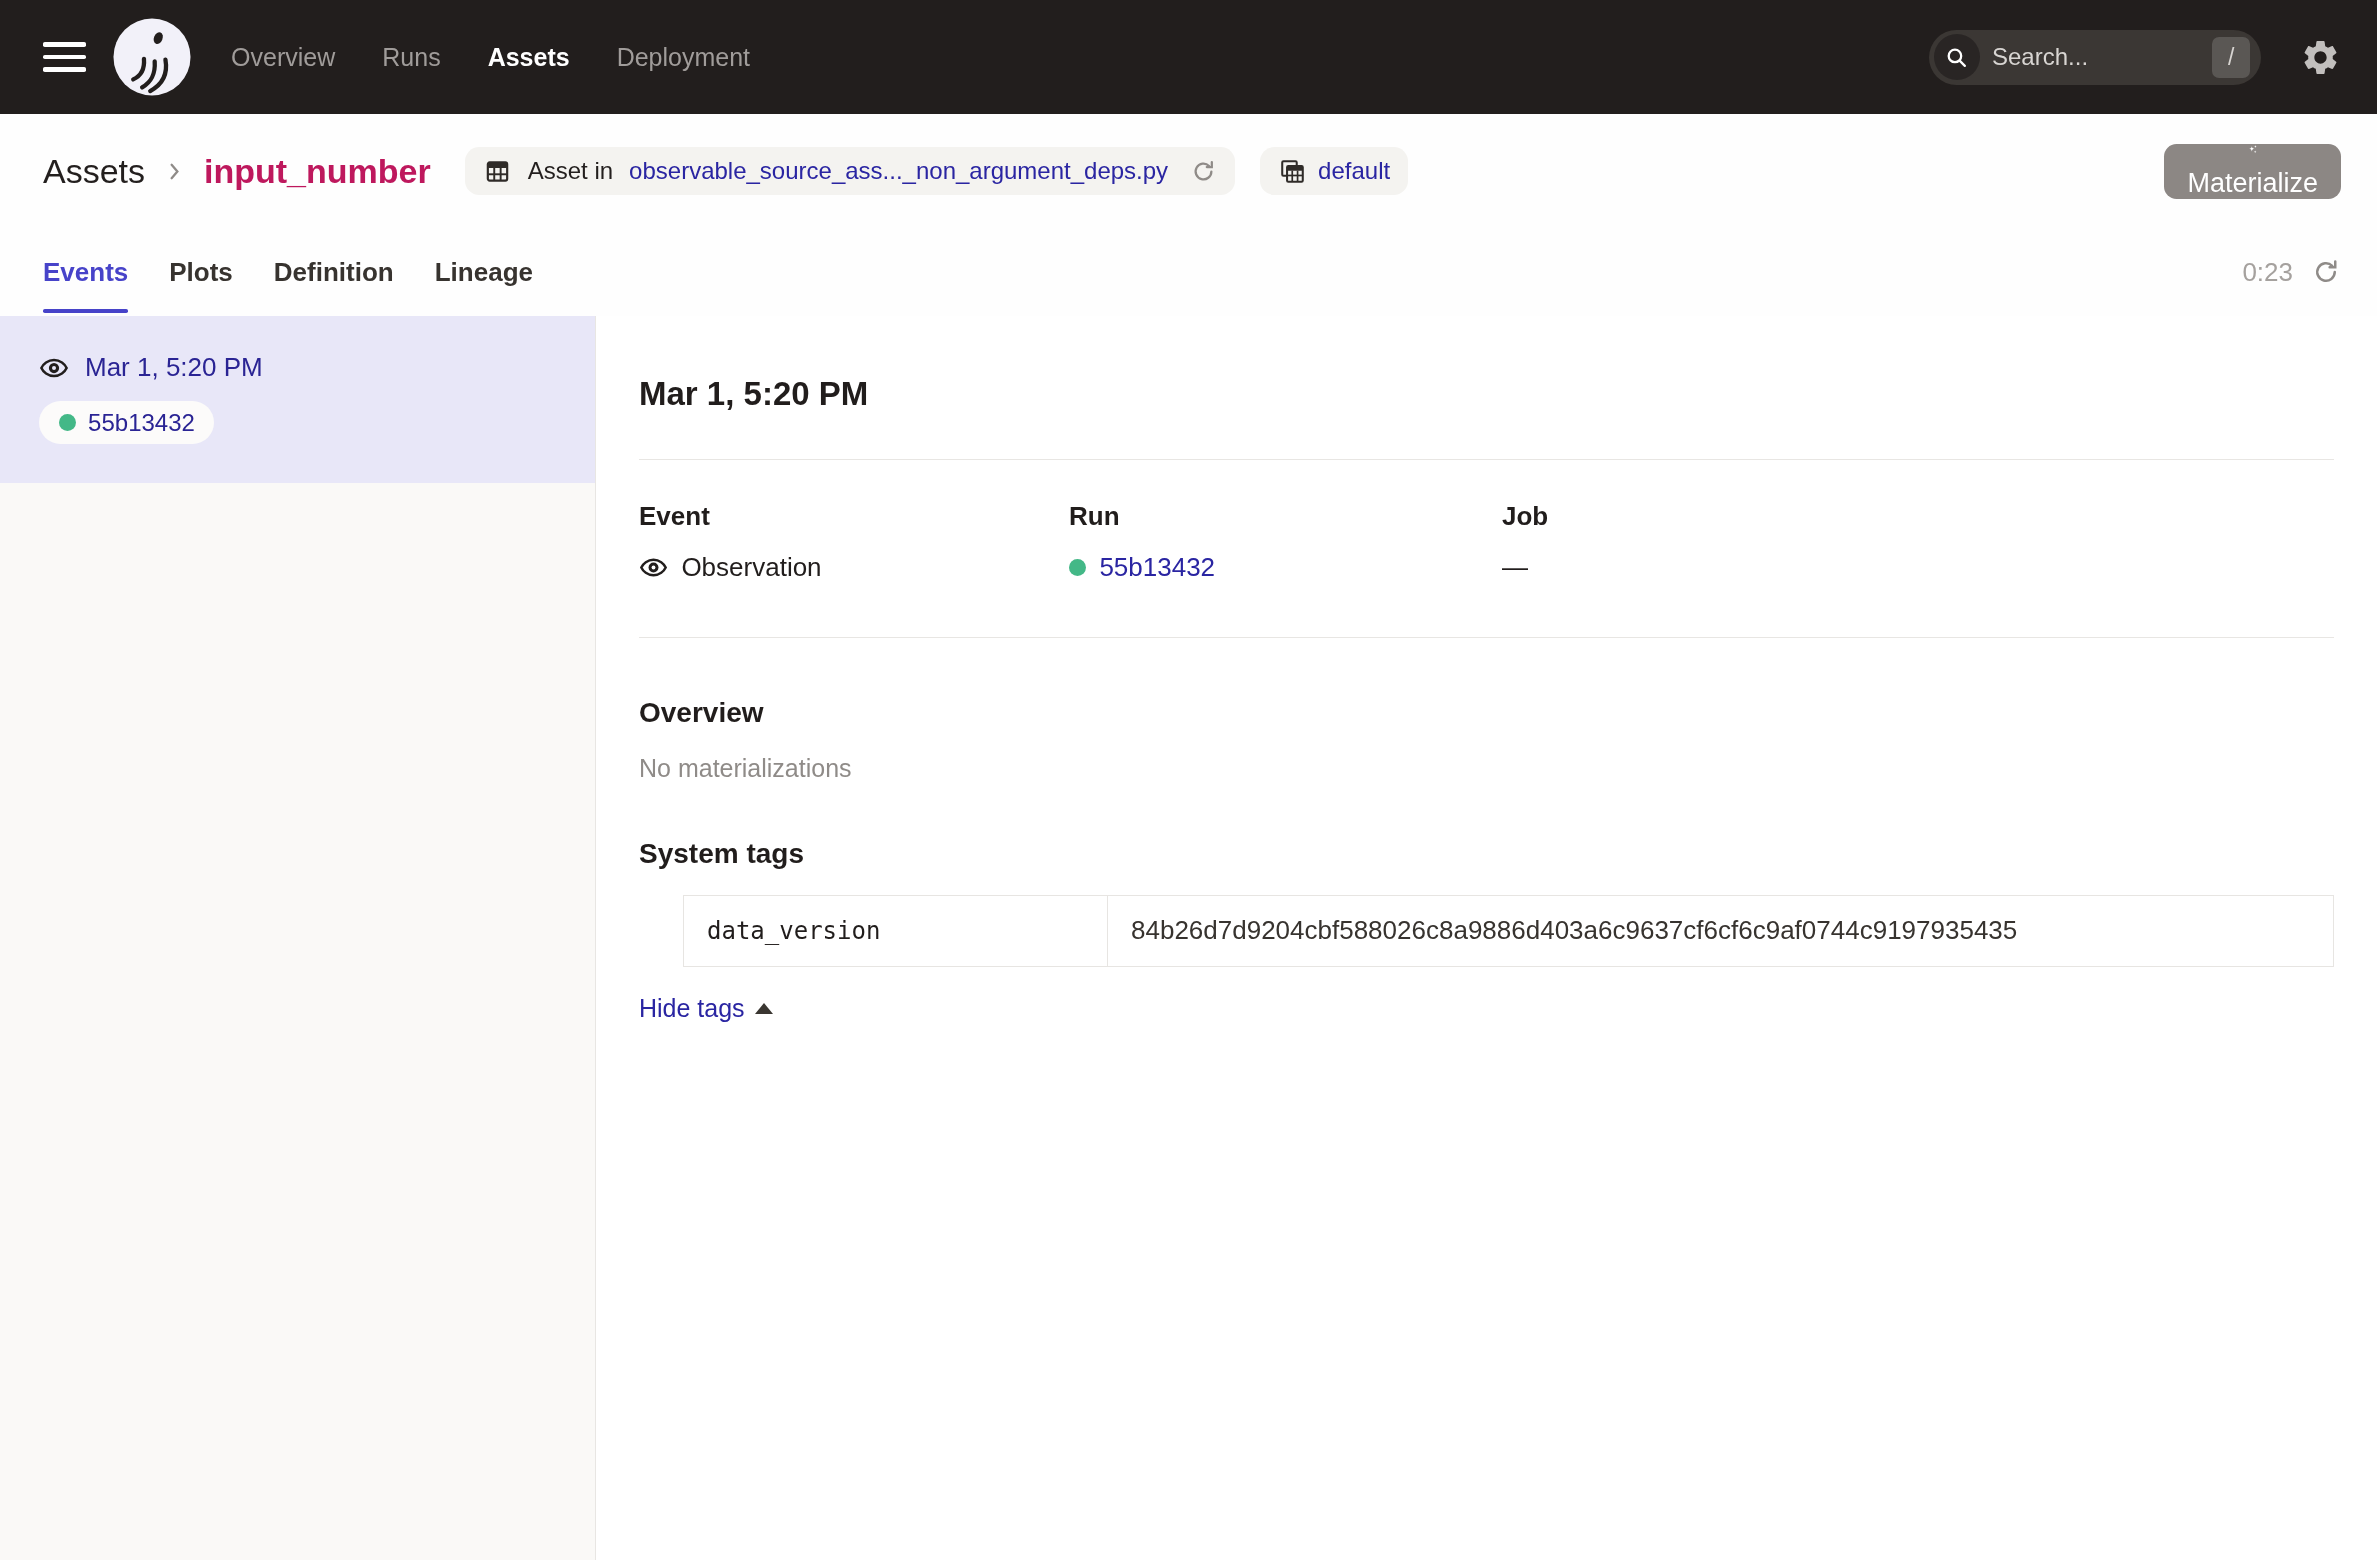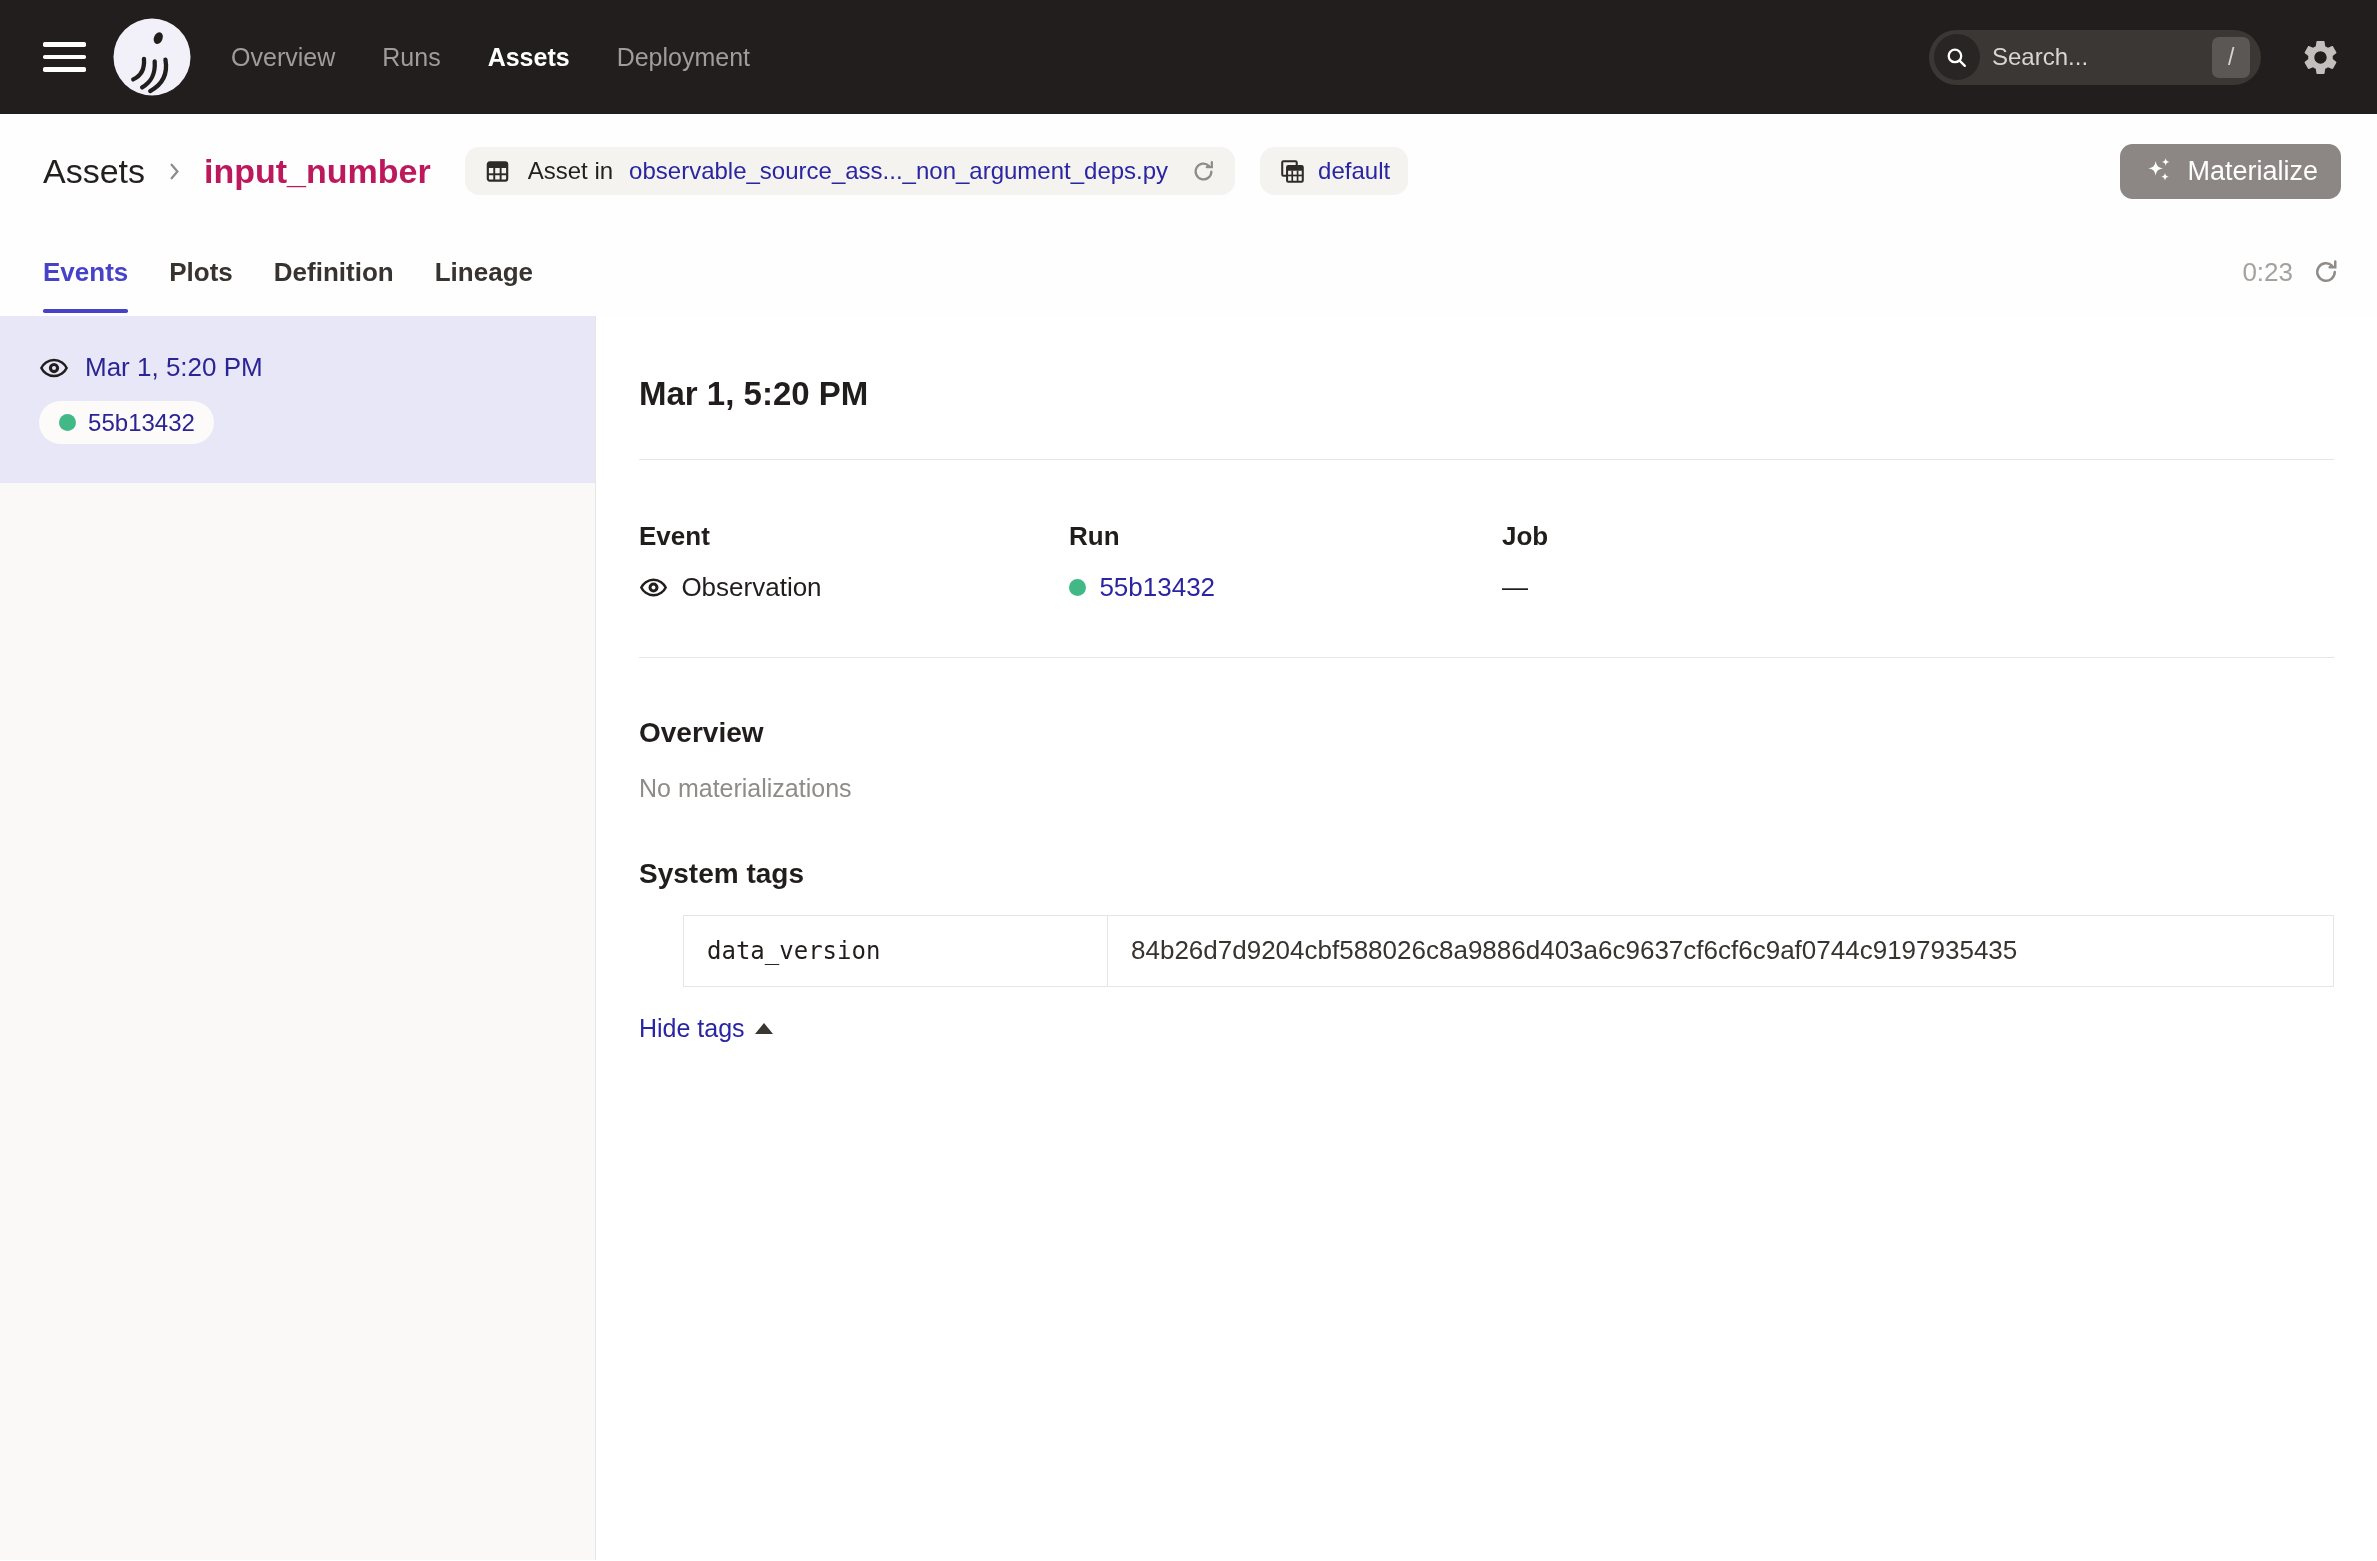--- a/index.html
+++ b/index.html
@@ -27,21 +27,21 @@
   .crumb-root { font-size:34px; color:#231f1e; cursor:pointer; }
   .crumb-sep { margin:0 18px; display:flex; align-items:center; }
   .crumb-current { font-size:34px; font-weight:700; color:#be185d; }
   .pill { height:48px; background:#f4f3f0; border-radius:14.3px; display:inline-flex; align-items:center; gap:11.6px; padding:0 18px; font-size:24px; color:#231f1e; }
   .pill-asset { margin-left:34px; cursor:pointer;gap:16px; }
   .pill-repo  { margin-left:25px; cursor:pointer; }
   .pill a, .link { color:#2a25a2; text-decoration:none; cursor:pointer; }
   .pill .refresh { margin-left:5.4px; }
   .header-spacer { flex:1; }
   .materialize-btn { height:55px; background:#8c8784; border:none; border-radius:12.5px; color:#fff; font-size:27px;
-                     display:inline-flex; align-items:center; gap:12.5px; padding:0 23px; cursor:pointer; font-family:"Liberation Sans", sans-serif; }
+                     display:inline-flex; align-items:center; gap:12.5px; padding:0 23px; cursor:pointer; font-family:"Liberation Sans", sans-serif;flex-direction:column; }
 
   
   .tabs-row { height:88px; background:#fefefe; display:flex; align-items:center; padding:0 36px 0 43px; }
   .tab { height:88px; display:flex; align-items:center; position:relative; font-size:26px; font-weight:600; color:#37332f; cursor:pointer; margin-right:41px; }
   .tab.active { color:#4743c9; }
   .tab.active::after { content:""; position:absolute; left:0; right:0; bottom:2.7px; height:4.5px; background:#4743c9; border-radius:1.8px; }
   .tabs-spacer { flex:1; }
   .timer { font-size:26px; color:#a5a19e; margin-right:18px; }
   .tabs-refresh { width:30px; height:30px; color:#8f8b88; cursor:pointer; }
 
@@ -52,21 +52,21 @@
   .event-item-head { display:flex; align-items:center; gap:16px; }
   .event-item-head .eye { width:30px; height:30px; flex:none; }
   .event-timestamp { font-size:26px; color:#2a2494; }
   .run-pill { margin:18px 0 0 0; display:inline-flex; align-items:center; gap:12.5px; background:#fcfbfa; border-radius:21.4px; height:43px; padding:0 19.6px; }
   .dot { width:17px; height:17px; border-radius:50%; background:#43b887; flex:none; }
   .run-pill span.run-id { font-size:24px; color:#2a2494; }
 
   .main { flex:1; background:#fff; padding:0 43px; }
   .detail-title { margin-top:59px; font-size:33px; font-weight:700; color:#211d1c; }
   .divider { border:none; border-top:0.9px solid #e8e6e3; margin-top:46px; }
-  .cols { margin-top:61px; display:grid; grid-template-columns:430px 433px 1fr; }
+  .cols { margin-top:41px; display:grid; grid-template-columns:430px 433px 1fr; }
   .col-label { font-size:26px; font-weight:700; color:#211d1c; }
   .col-value { margin-top:19.6px; display:flex; align-items:center; gap:13.4px; font-size:26px; color:#211d1c; }
   .col-value .eye { width:29px; height:29px; flex:none; }
   .divider2 { border:none; border-top:0.9px solid #e8e6e3; margin-top:54px; }
   .section-heading { font-size:28px; font-weight:700; color:#211d1c; }
   .metadata-heading { margin-top:59px; }
   .metadata-empty { margin-top:25px; font-size:25px; color:#8f8b88; }
   .systags-heading { margin-top:55px; }
   .tags-table { margin-top:25px; border:0.9px solid #e7e5e2; display:grid; grid-template-columns:424px 1fr;margin-left:44px; }
   .tag-key { border-right:0.9px solid #e7e5e2; padding:19.6px 23px; font-family:"DejaVu Sans Mono", monospace; font-size:24px; color:#211d1c; display:flex; align-items:center; }

